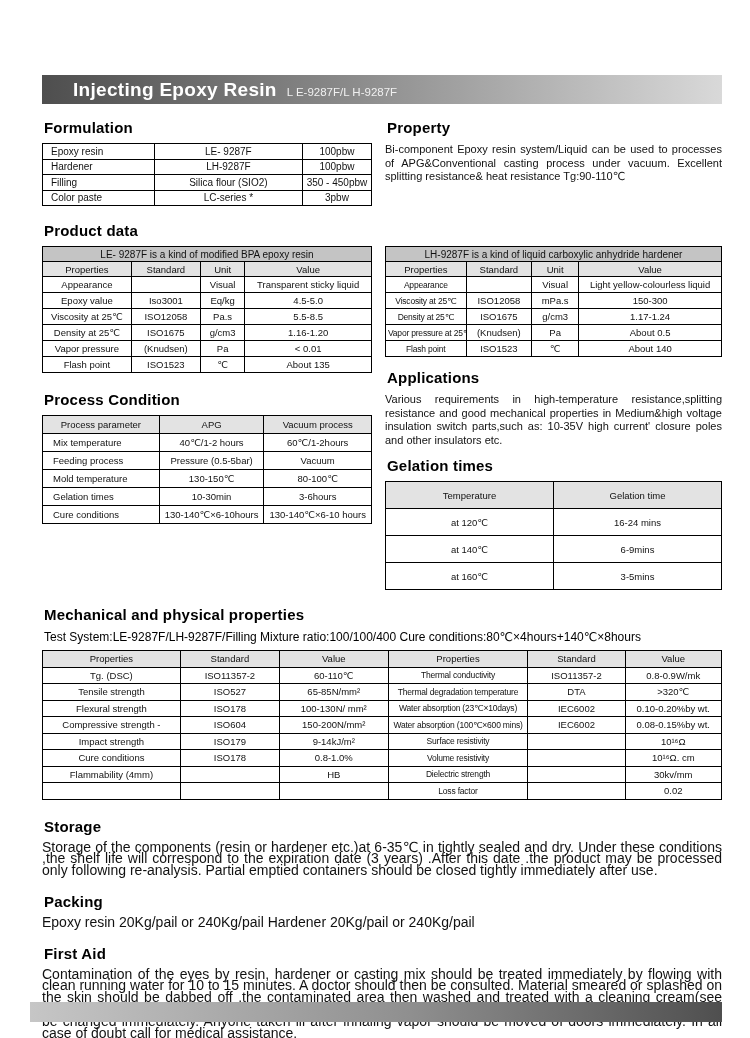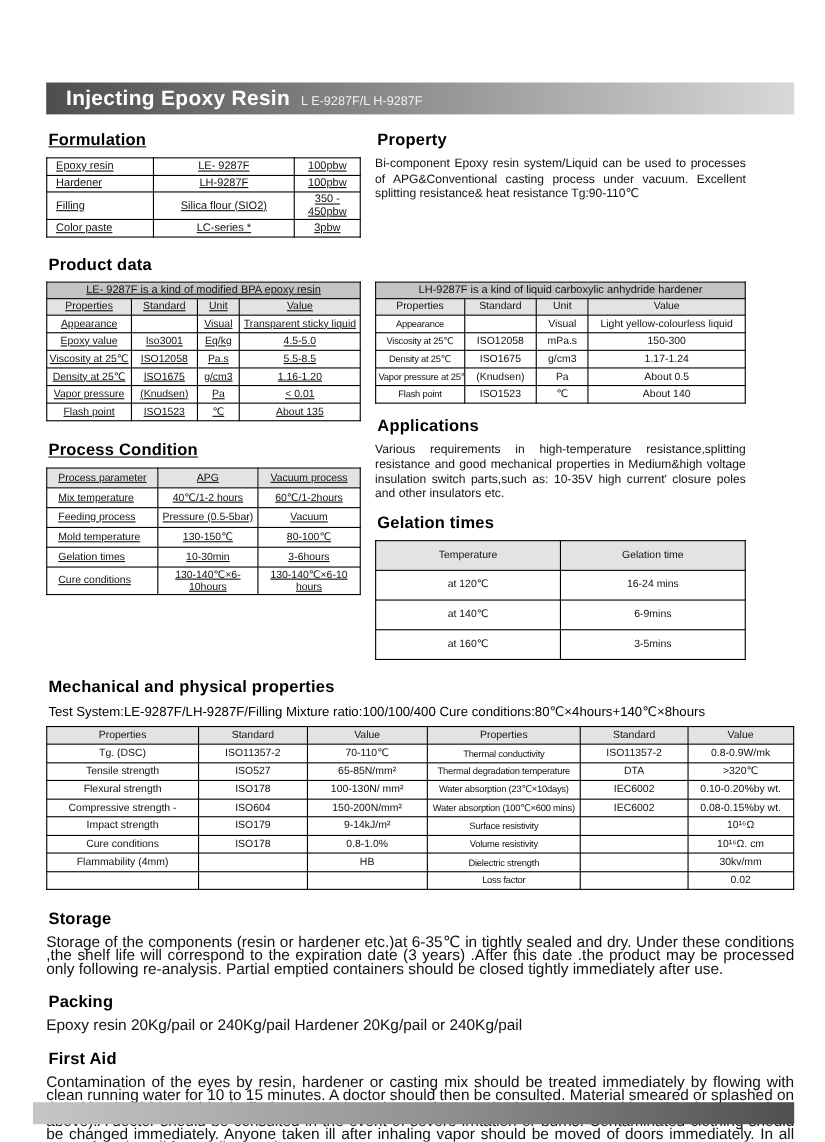--- a/index.html
+++ b/index.html
@@ -1,35 +1,35 @@
 <!DOCTYPE html>
 <html><head>
 <meta charset="utf-8">
 <style>
   * { margin:0; padding:0; box-sizing:border-box; }
   html,body { background:#ffffff; }
   body { font-family:"Liberation Sans","DejaVu Sans",sans-serif; color:#111; }
   .page { width:750px; height:1038px; position:relative; background:#fff; padding:75px 28px 0 42px; overflow:hidden; }
 
   .banner-top { height:29px; background:linear-gradient(to right,#4e4e4e 0%,#8a8a8a 45%,#d9d9d9 100%);
-    display:flex; align-items:center; padding-left:18px; margin-bottom:12px; }
+    display:flex; align-items:center; padding-left:31px; margin-bottom:12px; }
   .banner-title { color:#fff; font-weight:bold; font-size:19px; letter-spacing:0.3px; }
   .banner-subtitle { color:#f0f0f0; font-size:11.5px; margin-left:10px; margin-top:4px; }
 
   h2.section { font-size:15px; font-weight:bold; margin:16px 0 7px 2px; letter-spacing:0.2px; color:#000; }
   .row1 h2.section { margin-top:3px; }
   h2.m-top-lg { margin-top:18px; }
   h2.m-top-md { margin-top:12px; }
   h2.m-top-sm { margin-top:10px; }
 
   p.body-text { font-size:11px; line-height:13.5px; color:#111; text-align:justify; }
   p.small-text { font-size:14px; line-height:11.8px; }
 
   .row { display:flex; gap:13px; }
-  .col-l { width:286px; flex:none;text-decoration:underline; }
+  .col-l { width:330px; flex:none; }
   .col-r { width:337px; flex:none; }
 
   table { border-collapse:collapse; width:100%; table-layout:fixed; }
   td,th { border:1px solid #000; font-size:9.5px; padding:1px 2px; text-align:center; vertical-align:middle; height:16px; overflow:hidden; font-weight:normal; }
   thead th { background:#dcdcdc; }
   th.ttl { background:#c4c4c4; font-size:10px; height:15px; }
   tr.cols th { background:#e3e3e3; font-size:9.5px; height:15px; }
 
   table.formulation td { height:15.5px; font-size:10px; }
   table.formulation td:first-child { text-align:left; padding-left:8px; }
@@ -315,21 +315,21 @@
           <th>Value</th>
           <th>Properties</th>
           <th>Standard</th>
           <th>Value</th>
         </tr>
     </thead>
     <tbody>
         <tr>
           <td>Tg. (DSC)</td>
           <td>ISO11357-2</td>
-          <td>70-110℃</td>
+          <td>60-110℃</td>
           <td>Thermal conductivity</td>
           <td>ISO11357-2</td>
           <td>0.8-0.9W/mk</td>
         </tr>
         <tr>
           <td>Tensile strength</td>
           <td>ISO527</td>
           <td>65-85N/mm²</td>
           <td>Thermal degradation temperature</td>
           <td>DTA</td>

